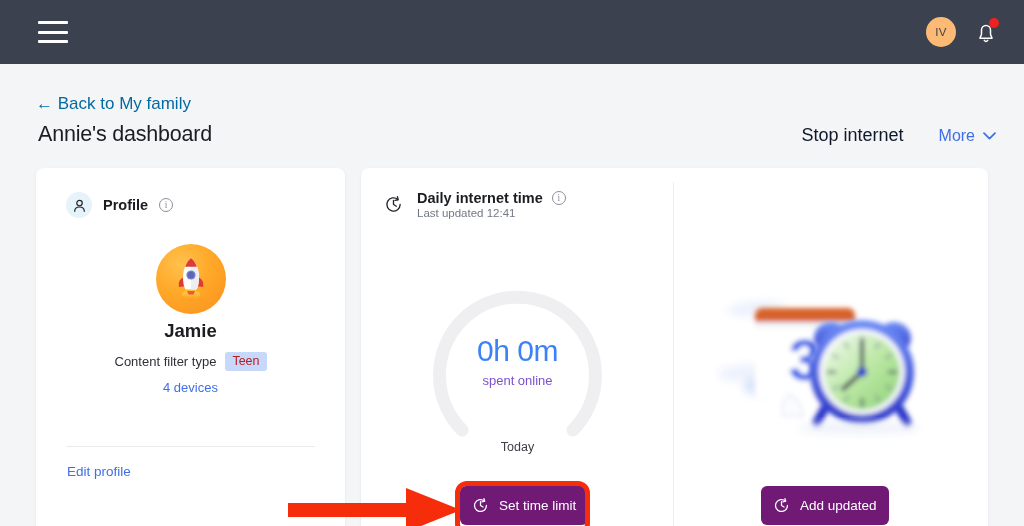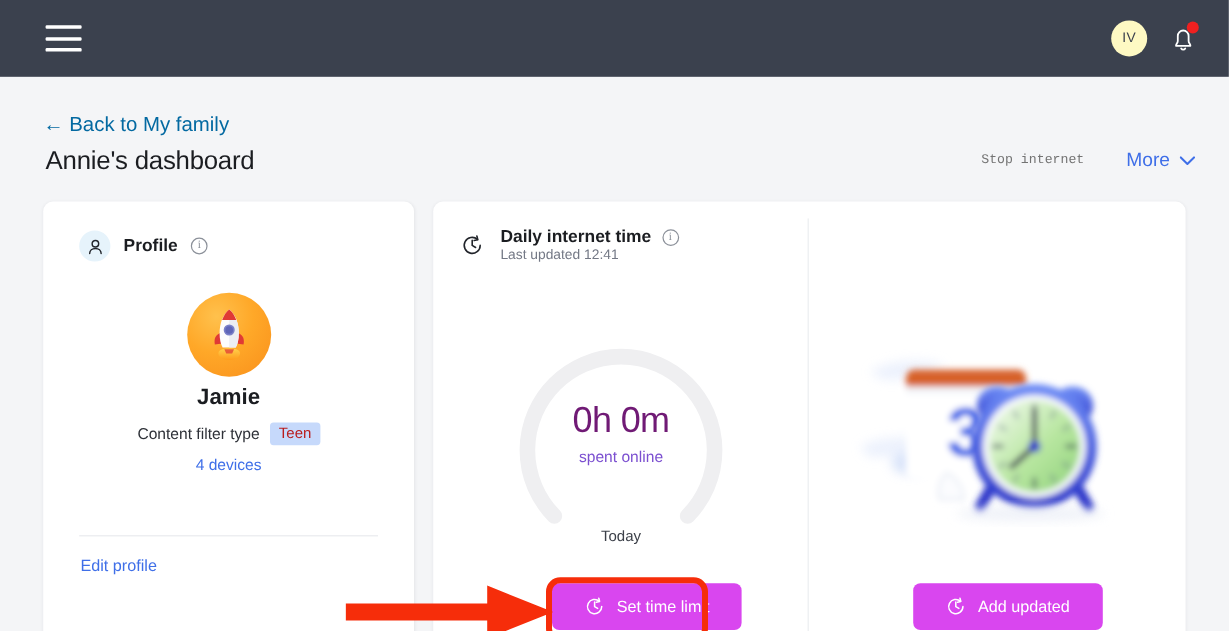--- a/index.html
+++ b/index.html
@@ -16,21 +16,21 @@
     width: 1024px; height: 64px;
     background: #3b414e;
     display: flex; align-items: center; justify-content: space-between;
     padding: 0 26px 0 38px;
   }
   .hamburger { width: 30px; height: 22px; display: flex; flex-direction: column; justify-content: space-between; cursor: pointer; }
   .hamburger span { display: block; height: 3px; width: 30px; background: #ffffff; border-radius: 1px; }
   .topbar-right { display: flex; align-items: center; gap: 18px; }
   .avatar-circle {
     width: 30px; height: 30px; border-radius: 50%;
-    background: #fef9c3; color: #3b414e;
+    background: #fdba74; color: #3b414e;
     display: flex; align-items: center; justify-content: center;
     font-size: 11.5px; letter-spacing: .3px;
     cursor: pointer;
   }
   .bell-wrap { position: relative; width: 24px; height: 26px; cursor: pointer; }
   .bell-dot {
     position: absolute; right: -1px; top: -1px;
     width: 10px; height: 10px; border-radius: 50%; background: #ef2020;
   }
 
@@ -44,21 +44,21 @@
   }
   .page-title {
     position: absolute; left: 38px; top: 58px;
     font-size: 21.5px; color: #1b1d21; font-weight: 400;
     letter-spacing: -.2px;
   }
   .header-actions {
     position: absolute; right: 28px; top: 61px;
     display: flex; align-items: center; gap: 35px;
   }
-  .stop-internet { font-size: 11px; color: #737373; cursor: pointer; white-space: nowrap; font-family: Liberation Mono, monospace; }
+  .stop-internet { font-size: 18px; color: #0f172a; cursor: pointer; white-space: nowrap; }
   .more-btn { font-size: 16px; color: #3f6fe8; cursor: pointer; display: flex; align-items: center; gap: 8px; }
 
   
   .card {
     position: absolute; background: #ffffff;
     border-radius: 8px; box-shadow: 0 1px 3px rgba(25,30,45,.07);
   }
   .card-profile { left: 36px; top: 104px; width: 309px; height: 388px; }
   .card-time    { left: 361px; top: 104px; width: 627px; height: 388px; }
 
@@ -119,33 +119,33 @@
     width: 1px; height: 360px; background: #eceef1;
   }
 
   .gauge-wrap {
     position: absolute; left: 63px; top: 112px;
     width: 187px; height: 170px;
   }
   .gauge-center {
     position: absolute; left: 0; top: 54px; width: 187px; text-align: center;
   }
-  .gauge-value { font-size: 30px; color: #701a75; letter-spacing: -.5px; }
+  .gauge-value { font-size: 30px; color: #3b82f6; letter-spacing: -.5px; }
   .gauge-sub { font-size: 13px; color: #7b4fd0; margin-top: 5px; }
   .gauge-today {
     position: absolute; left: 0; top: 160px; width: 187px; text-align: center;
     font-size: 12.5px; color: #3c4049;
   }
 
   .btn-blue {
     display: inline-flex; align-items: center; gap: 10px;
-    background: #d946ef; color: #ffffff;
+    background: #701a75; color: #ffffff;
     border: none; border-radius: 6px;
     font-size: 13.5px; font-family: "Liberation Sans", sans-serif;
-    padding: 11px 27px; cursor: pointer; white-space: nowrap;
+    padding: 11px 12px; cursor: pointer; white-space: nowrap;
   }
   .btn-set-limit-pos { position: absolute; left: 99px; top: 318px; }
   .btn-add-sched-pos { position: absolute; left: 400px; top: 318px; }
 
   
   .highlight-ring {
     position: absolute; left: 455px; top: 417px;
     width: 135px; height: 55px;
     border: 5px solid #f62d0a; border-radius: 12px;
     pointer-events: none;

